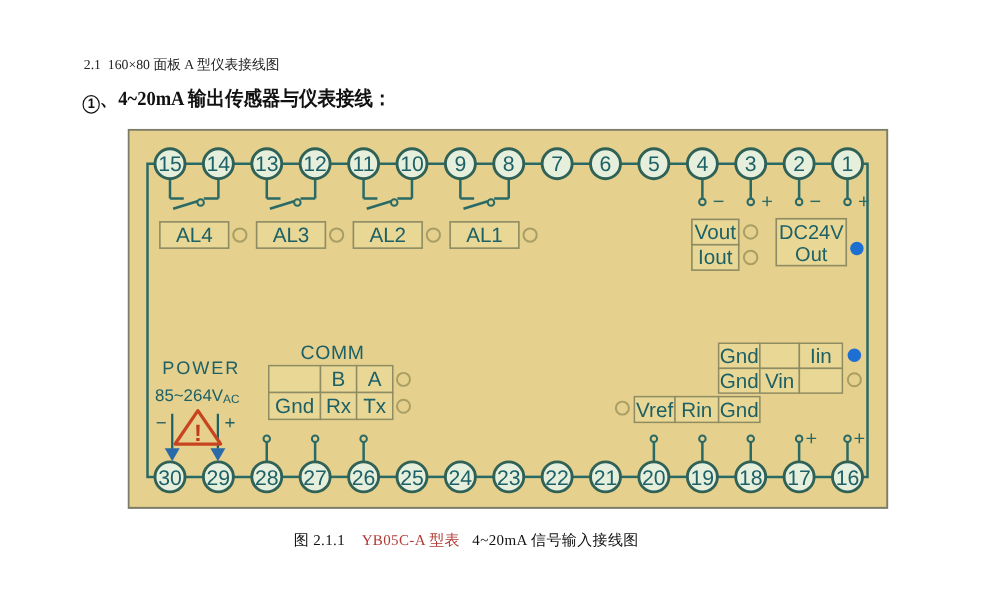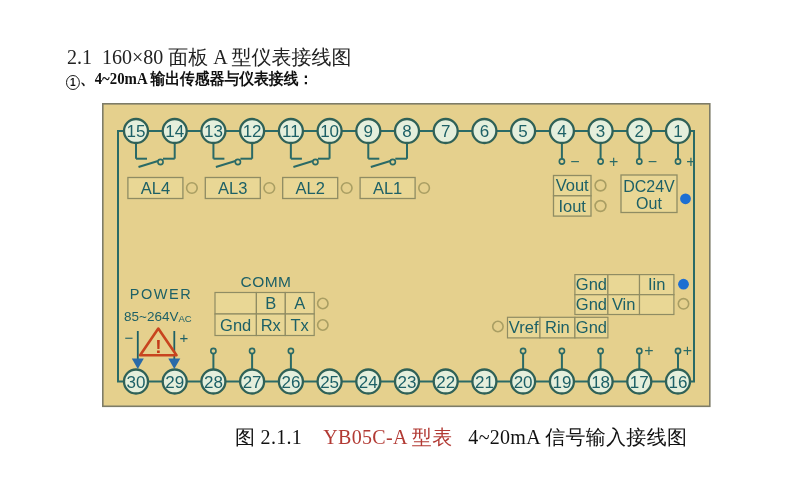--- a/index.html
+++ b/index.html
@@ -1,19 +1,19 @@
 <!DOCTYPE html>
 <html><head><meta charset="utf-8"><style>
 html,body{margin:0;padding:0}
 body{width:800px;height:478px;background:#fff;position:relative;overflow:hidden;font-family:"Liberation Sans",sans-serif}
 svg text{font-family:"Liberation Sans",sans-serif}
 .serif{font-family:"Liberation Serif",serif}
 </style></head>
 <body>
-<div class="serif" style="position:absolute;left:67px;top:44px;font-size:20px;color:#222">2.1&nbsp;&nbsp;160×80 面板 A 型仪表接线图</div>
+<div class="serif" style="position:absolute;left:67px;top:44px;font-size:11px;color:#222">2.1&nbsp;&nbsp;160×80 面板 A 型仪表接线图</div>
 <div class="serif" style="position:absolute;left:66px;top:69px;font-size:16px;font-weight:bold;color:#111;transform:scaleX(0.925);transform-origin:left top"><span style="display:inline-block;box-sizing:border-box;width:15px;height:15px;border:1.3px solid #111;border-radius:50%;font-size:11px;line-height:12.5px;text-align:center;vertical-align:-1.5px;font-family:'Liberation Sans',sans-serif">1</span>、4~20mA 输出传感器与仪表接线：</div>
 <svg width="609" height="305" viewBox="102 103 609 305" style="position:absolute;left:102px;top:103px">
 <rect x="102.8" y="103.8" width="607" height="302.5" fill="#e5d08d" stroke="#7d7c68" stroke-width="1.6"></rect>
 <g stroke="#2a6a66" stroke-width="2">
       <line x1="651.3" y1="131.0" x2="666.0" y2="131.0"></line>
       <line x1="612.6" y1="131.0" x2="627.3" y2="131.0"></line>
       <line x1="573.9" y1="131.0" x2="588.6" y2="131.0"></line>
       <line x1="535.1" y1="131.0" x2="549.9" y2="131.0"></line>
       <line x1="496.4" y1="131.0" x2="511.1" y2="131.0"></line>
       <line x1="457.7" y1="131.0" x2="472.4" y2="131.0"></line>
@@ -221,12 +221,12 @@
     <text x="656.7" y="290.40000000000003" font-size="16.5" fill="#1d6066" text-anchor="middle">Iin</text>
     <text x="591.4" y="310.40000000000003" font-size="16.5" fill="#1d6066" text-anchor="middle">Gnd</text>
     <text x="623.7" y="310.40000000000003" font-size="16.5" fill="#1d6066" text-anchor="middle">Vin</text>
     <text x="523.7" y="333.40000000000003" font-size="16.5" fill="#1d6066" text-anchor="middle">Vref</text>
     <text x="557.4" y="333.40000000000003" font-size="16.5" fill="#1d6066" text-anchor="middle">Rin</text>
     <text x="591.4" y="333.40000000000003" font-size="16.5" fill="#1d6066" text-anchor="middle">Gnd</text>
     <circle cx="683.5" cy="284.2" r="5.4" fill="#1e6fd2"></circle>
     <circle cx="683.5" cy="303.8" r="5.2" fill="none" stroke="#a99e63" stroke-width="1.6"></circle>
     <circle cx="497.9" cy="326.5" r="5.2" fill="none" stroke="#a99e63" stroke-width="1.6"></circle>
 </svg>
-<div class="serif" style="position:absolute;left:235px;top:424px;font-size:20px;letter-spacing:0.3px;color:#111">图 2.1.1&nbsp;&nbsp;&nbsp;&nbsp;<span style="color:#b23a34">YB05C-A 型表</span>&nbsp;&nbsp;&nbsp;4~20mA 信号输入接线图</div>
+<div class="serif" style="position:absolute;left:235px;top:424px;font-size:12px;letter-spacing:0.3px;color:#111">图 2.1.1&nbsp;&nbsp;&nbsp;&nbsp;<span style="color:#b23a34">YB05C-A 型表</span>&nbsp;&nbsp;&nbsp;4~20mA 信号输入接线图</div>
 </body></html>

